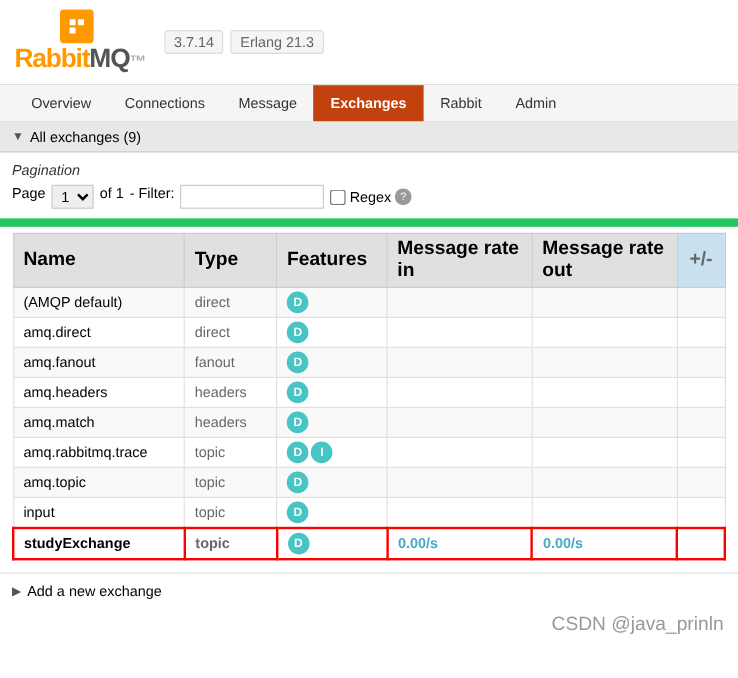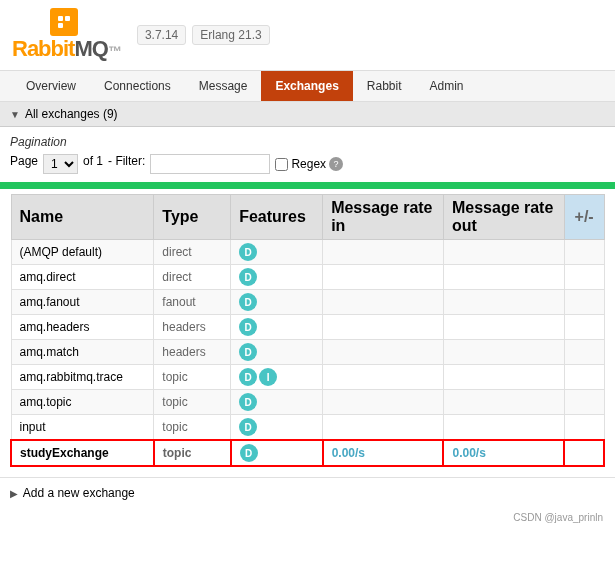--- a/index.html
+++ b/index.html
@@ -53,21 +53,21 @@
     .rate-value { color: #48a8c4; }
 
     
     .pm-col { background: #c8e0f0; text-align: center; font-weight: bold; color: #666; }
 
     
     .add-section { padding: 8px 10px; border-top: 1px solid #e0e0e0; display: flex; align-items: center; gap: 5px; cursor: pointer; }
     .add-arrow { font-size: 10px; color: #555; }
 
     
-    .footer { text-align: right; padding: 4px 12px; font-size: 10px; color: #999; }
+    .footer { text-align: right; padding: 4px 12px; font-size: 16px; color: #999; }
 
     .col-name { width: 130px; }
     .col-type { width: 70px; }
     .col-features { width: 70px; }
     .col-rate-in { width: 110px; }
     .col-rate-out { width: 110px; }
     .col-pm { width: 30px; }
   </style>
 </head>
 <body>

